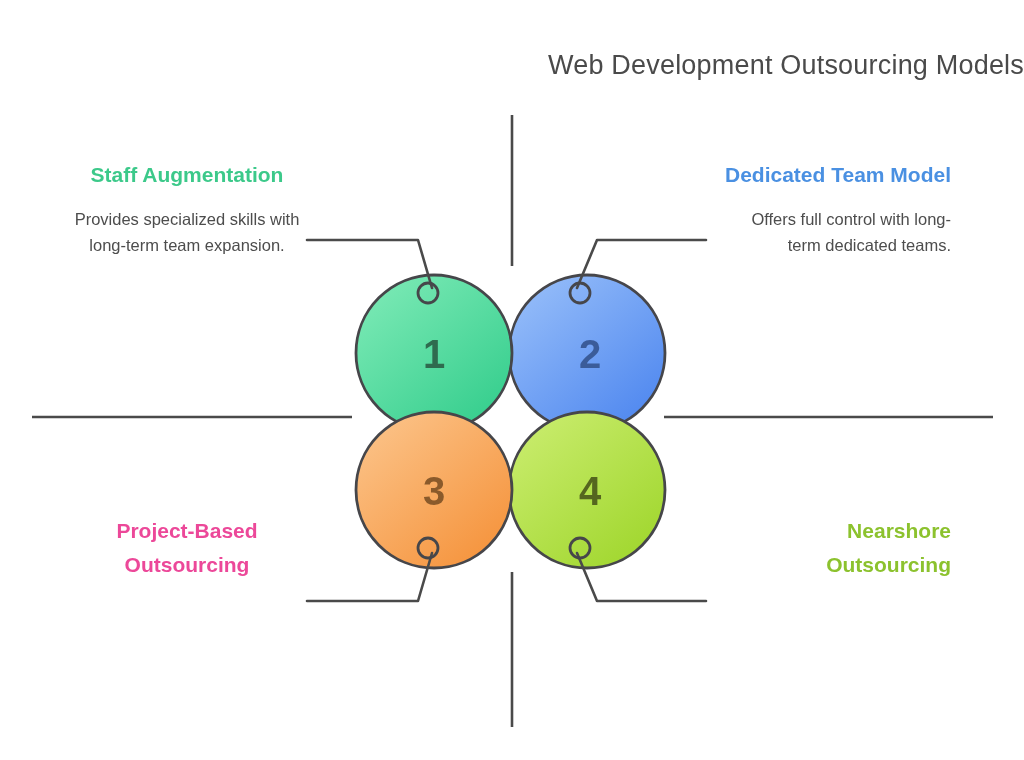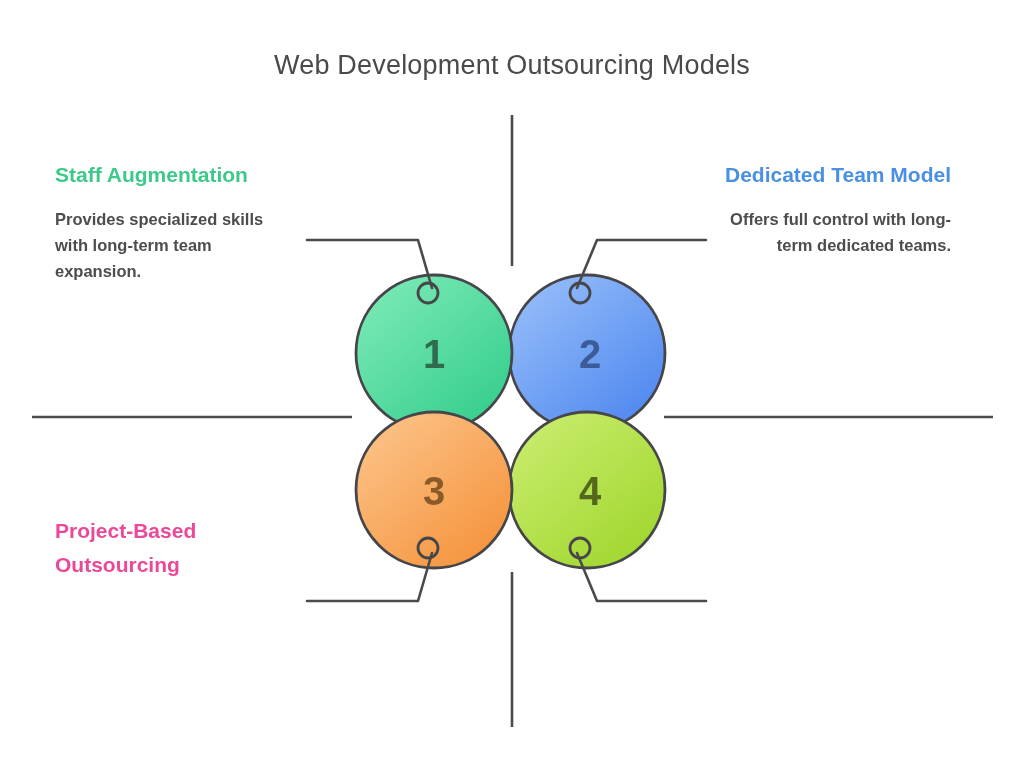--- a/index.html
+++ b/index.html
@@ -19,21 +19,21 @@
     background: #ffffff;
     overflow: hidden;
   }
 
   
   #page-title {
     position: absolute;
     left: 0;
     top: 48px;
     width: 1024px;
-    text-align: center;
+    text-align: right;
     font-size: 27px;
     font-weight: 400;
     color: #4a4a4a;
     letter-spacing: 0.2px;
     line-height: 34px;
   }
 
   
   #diagram-svg {
     position: absolute;
@@ -49,27 +49,27 @@
     width: 230px;
   }
   .quad-title {
     font-size: 21px;
     font-weight: 700;
     line-height: 34px;
     margin: 0 0 14px 0;
   }
   .quad-desc {
     font-size: 16.5px;
-    font-weight: 700;
+    font-weight: 400;
     color: #4d4d4d;
     line-height: 26px;
     margin: 0;
   }
 
-  .quad.left  { left: 55px;  text-align: left; }
+  .quad.left  { left: 72px;  text-align: center; }
   .quad.right { left: 721px; text-align: right;  }
 
   #quad-1 { top: 158px; }
   #quad-2 { top: 158px; }
   #quad-3 { top: 514px; }
   #quad-4 { top: 514px; }
 </style>
 </head>
 <body>
 
@@ -141,15 +141,16 @@
   <div class="quad right" id="quad-2">
     <div class="quad-title" style="color:#4a90e2">Dedicated Team Model</div>
     <div class="quad-desc">Offers full control with long-term dedicated teams.</div>
   </div>
 
   <div class="quad left" id="quad-3">
     <div class="quad-title" style="color:#ec4899">Project-Based Outsourcing</div>
   </div>
 
   <div class="quad right" id="quad-4">
+    <div class="quad-title" style="color:#8cc22e">Nearshore Outsourcing</div>
   </div>
 
 </div>
 
 </body></html>

